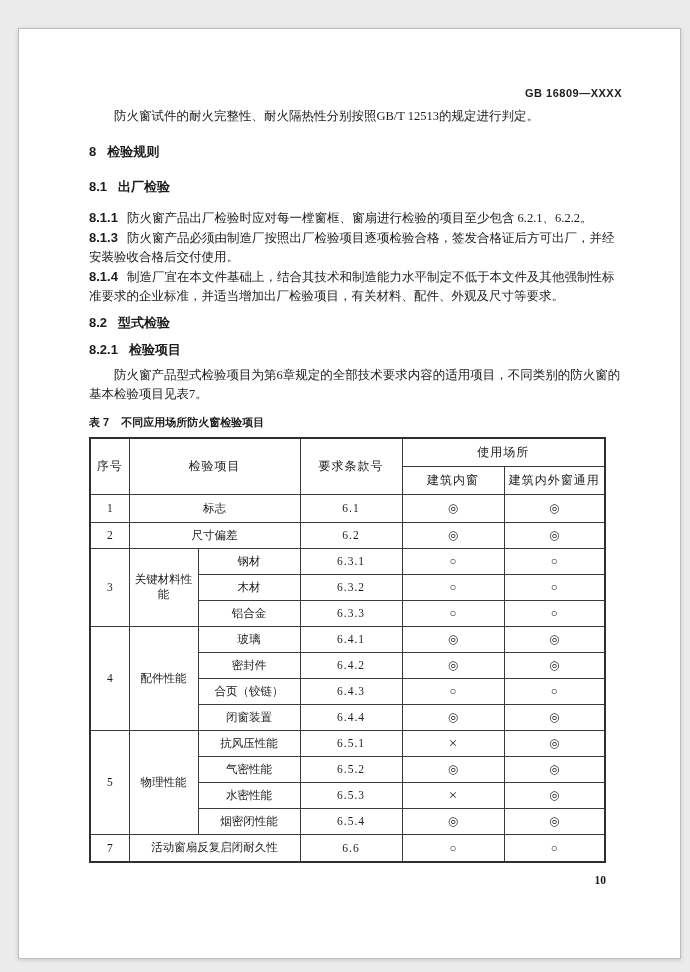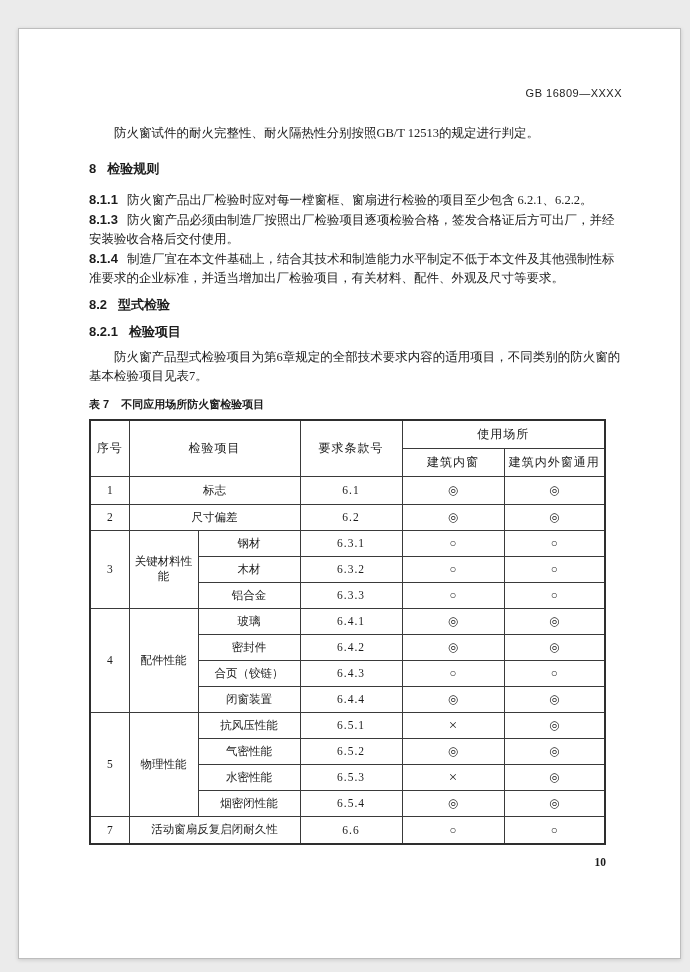--- a/index.html
+++ b/index.html
@@ -16,27 +16,27 @@
     width:663px;height:931px;
     box-sizing:border-box;
     background:#ffffff;
     border:1px solid #bdbdbd;
     box-shadow:0 1px 4px rgba(0,0,0,0.15);
     padding:57px 58px 0 70px;
   }
   .doc-header{
     text-align:right;
     font-family:"Liberation Sans","DejaVu Sans",sans-serif;
-    font-weight:normal;
+    font-weight:bold;
     font-size:11px;
     letter-spacing:0.5px;
     height:14px;line-height:14px;
   }
   p{margin:0;font-size:12.5px;line-height:19px;}
-  .intro{margin-top:24px;text-indent:25px;}
+  .intro{margin-top:7px;text-indent:25px;}
   .h-sec{
     font-family:"Liberation Sans","DejaVu Sans",sans-serif;
     font-weight:bold;font-size:13px;line-height:16px;
   }
   .h8{margin-top:18px;}
   .h81{margin-top:19px;}
   .h82{margin-top:9px;}
   .h821{margin-top:11px;}
   .h-sec .num{margin-right:11px;}
   .clauses{margin-top:13px;}
@@ -90,20 +90,23 @@
 <div class="page">
 
   <div class="doc-header">GB 16809—XXXX</div>
 
   <p class="intro">防火窗试件的耐火完整性、耐火隔热性分别按照GB/T 12513的规定进行判定。</p>
 
   <div class="h-sec h8">
     <span class="num">8</span><span>检验规则</span>
   </div>
 
+  <div class="h-sec h81">
+    <span class="num">8.1</span><span>出厂检验</span>
+  </div>
 
   <div class="clauses">
     <p class="clause"><span class="cnum">8.1.1</span><span>防火窗产品出厂检验时应对每一樘窗框、窗扇进行检验的项目至少包含 6.2.1、6.2.2。</span></p>
     <p class="clause"><span class="cnum">8.1.3</span><span>防火窗产品必须由制造厂按照出厂检验项目逐项检验合格，签发合格证后方可出厂，并经安装验收合格后交付使用。</span></p>
     <p class="clause"><span class="cnum">8.1.4</span><span>制造厂宜在本文件基础上，结合其技术和制造能力水平制定不低于本文件及其他强制性标准要求的企业标准，并适当增加出厂检验项目，有关材料、配件、外观及尺寸等要求。</span></p>
   </div>
 
   <div class="h-sec h82">
     <span class="num">8.2</span><span>型式检验</span>
   </div>

